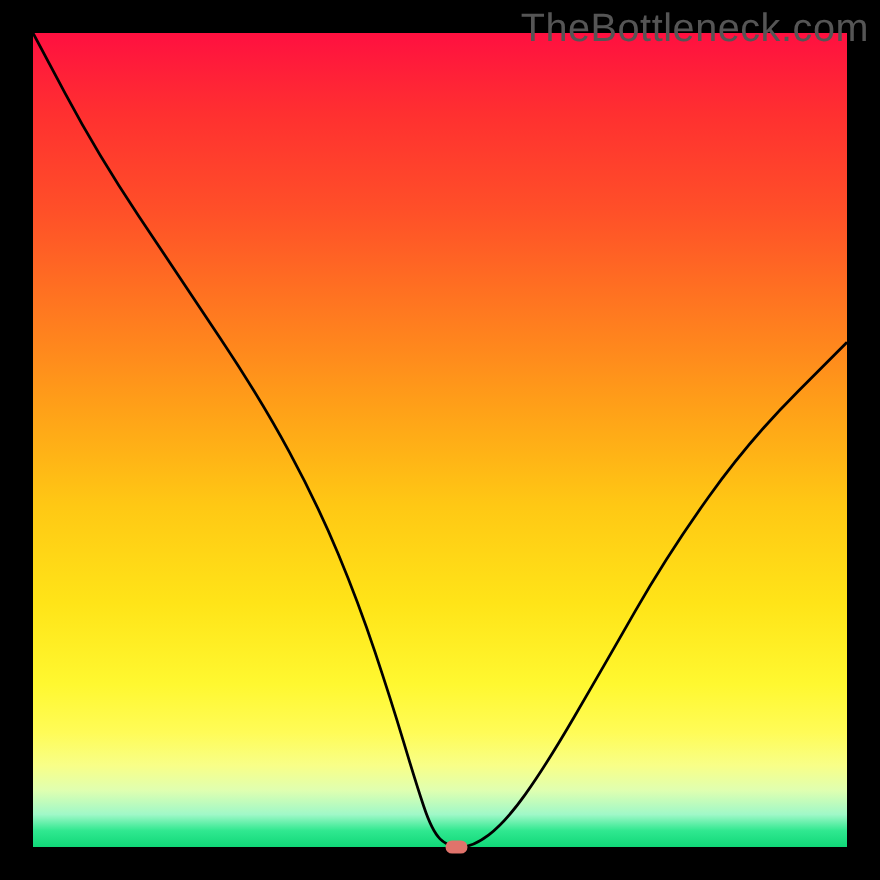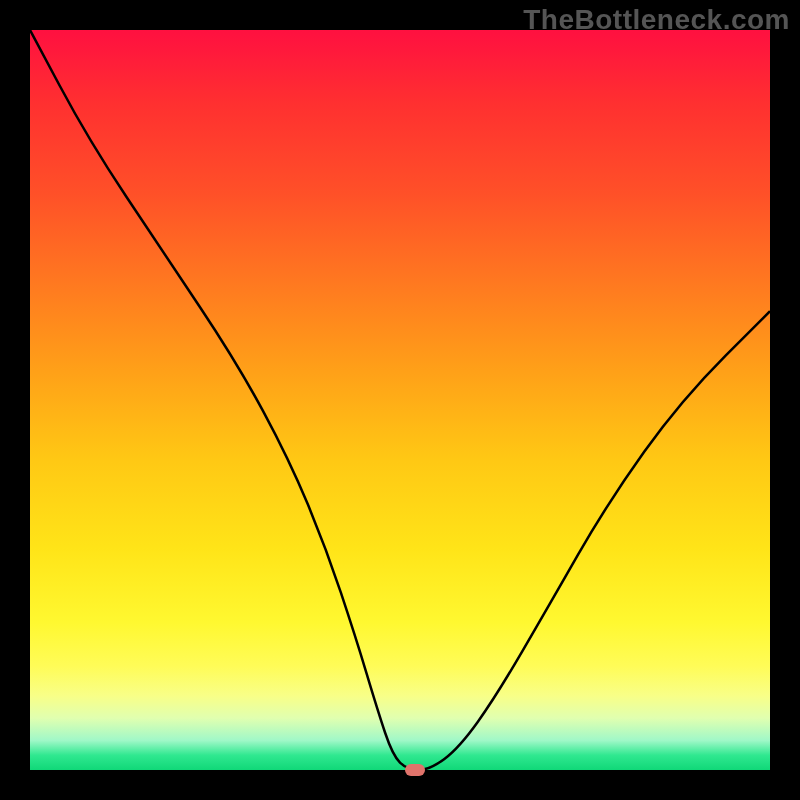--- a/index.html
+++ b/index.html
@@ -10,22 +10,22 @@
     background: #000;
     font-family: Arial, sans-serif;
     position: relative;
     overflow: hidden;
   }
   .watermark {
     position: absolute;
     top: 4px;
     right: 10px;
     color: #555;
-    font-size: 28px;
-    font-weight: 700;
+    font-size: 36px;
+    font-weight: 400;
     z-index: 10;
     letter-spacing: 0.5px;
   }
   .plot-area {
     position: absolute;
     left: 30px;
     top: 30px;
     width: 740px;
     height: 740px;
     background: linear-gradient(to bottom,

